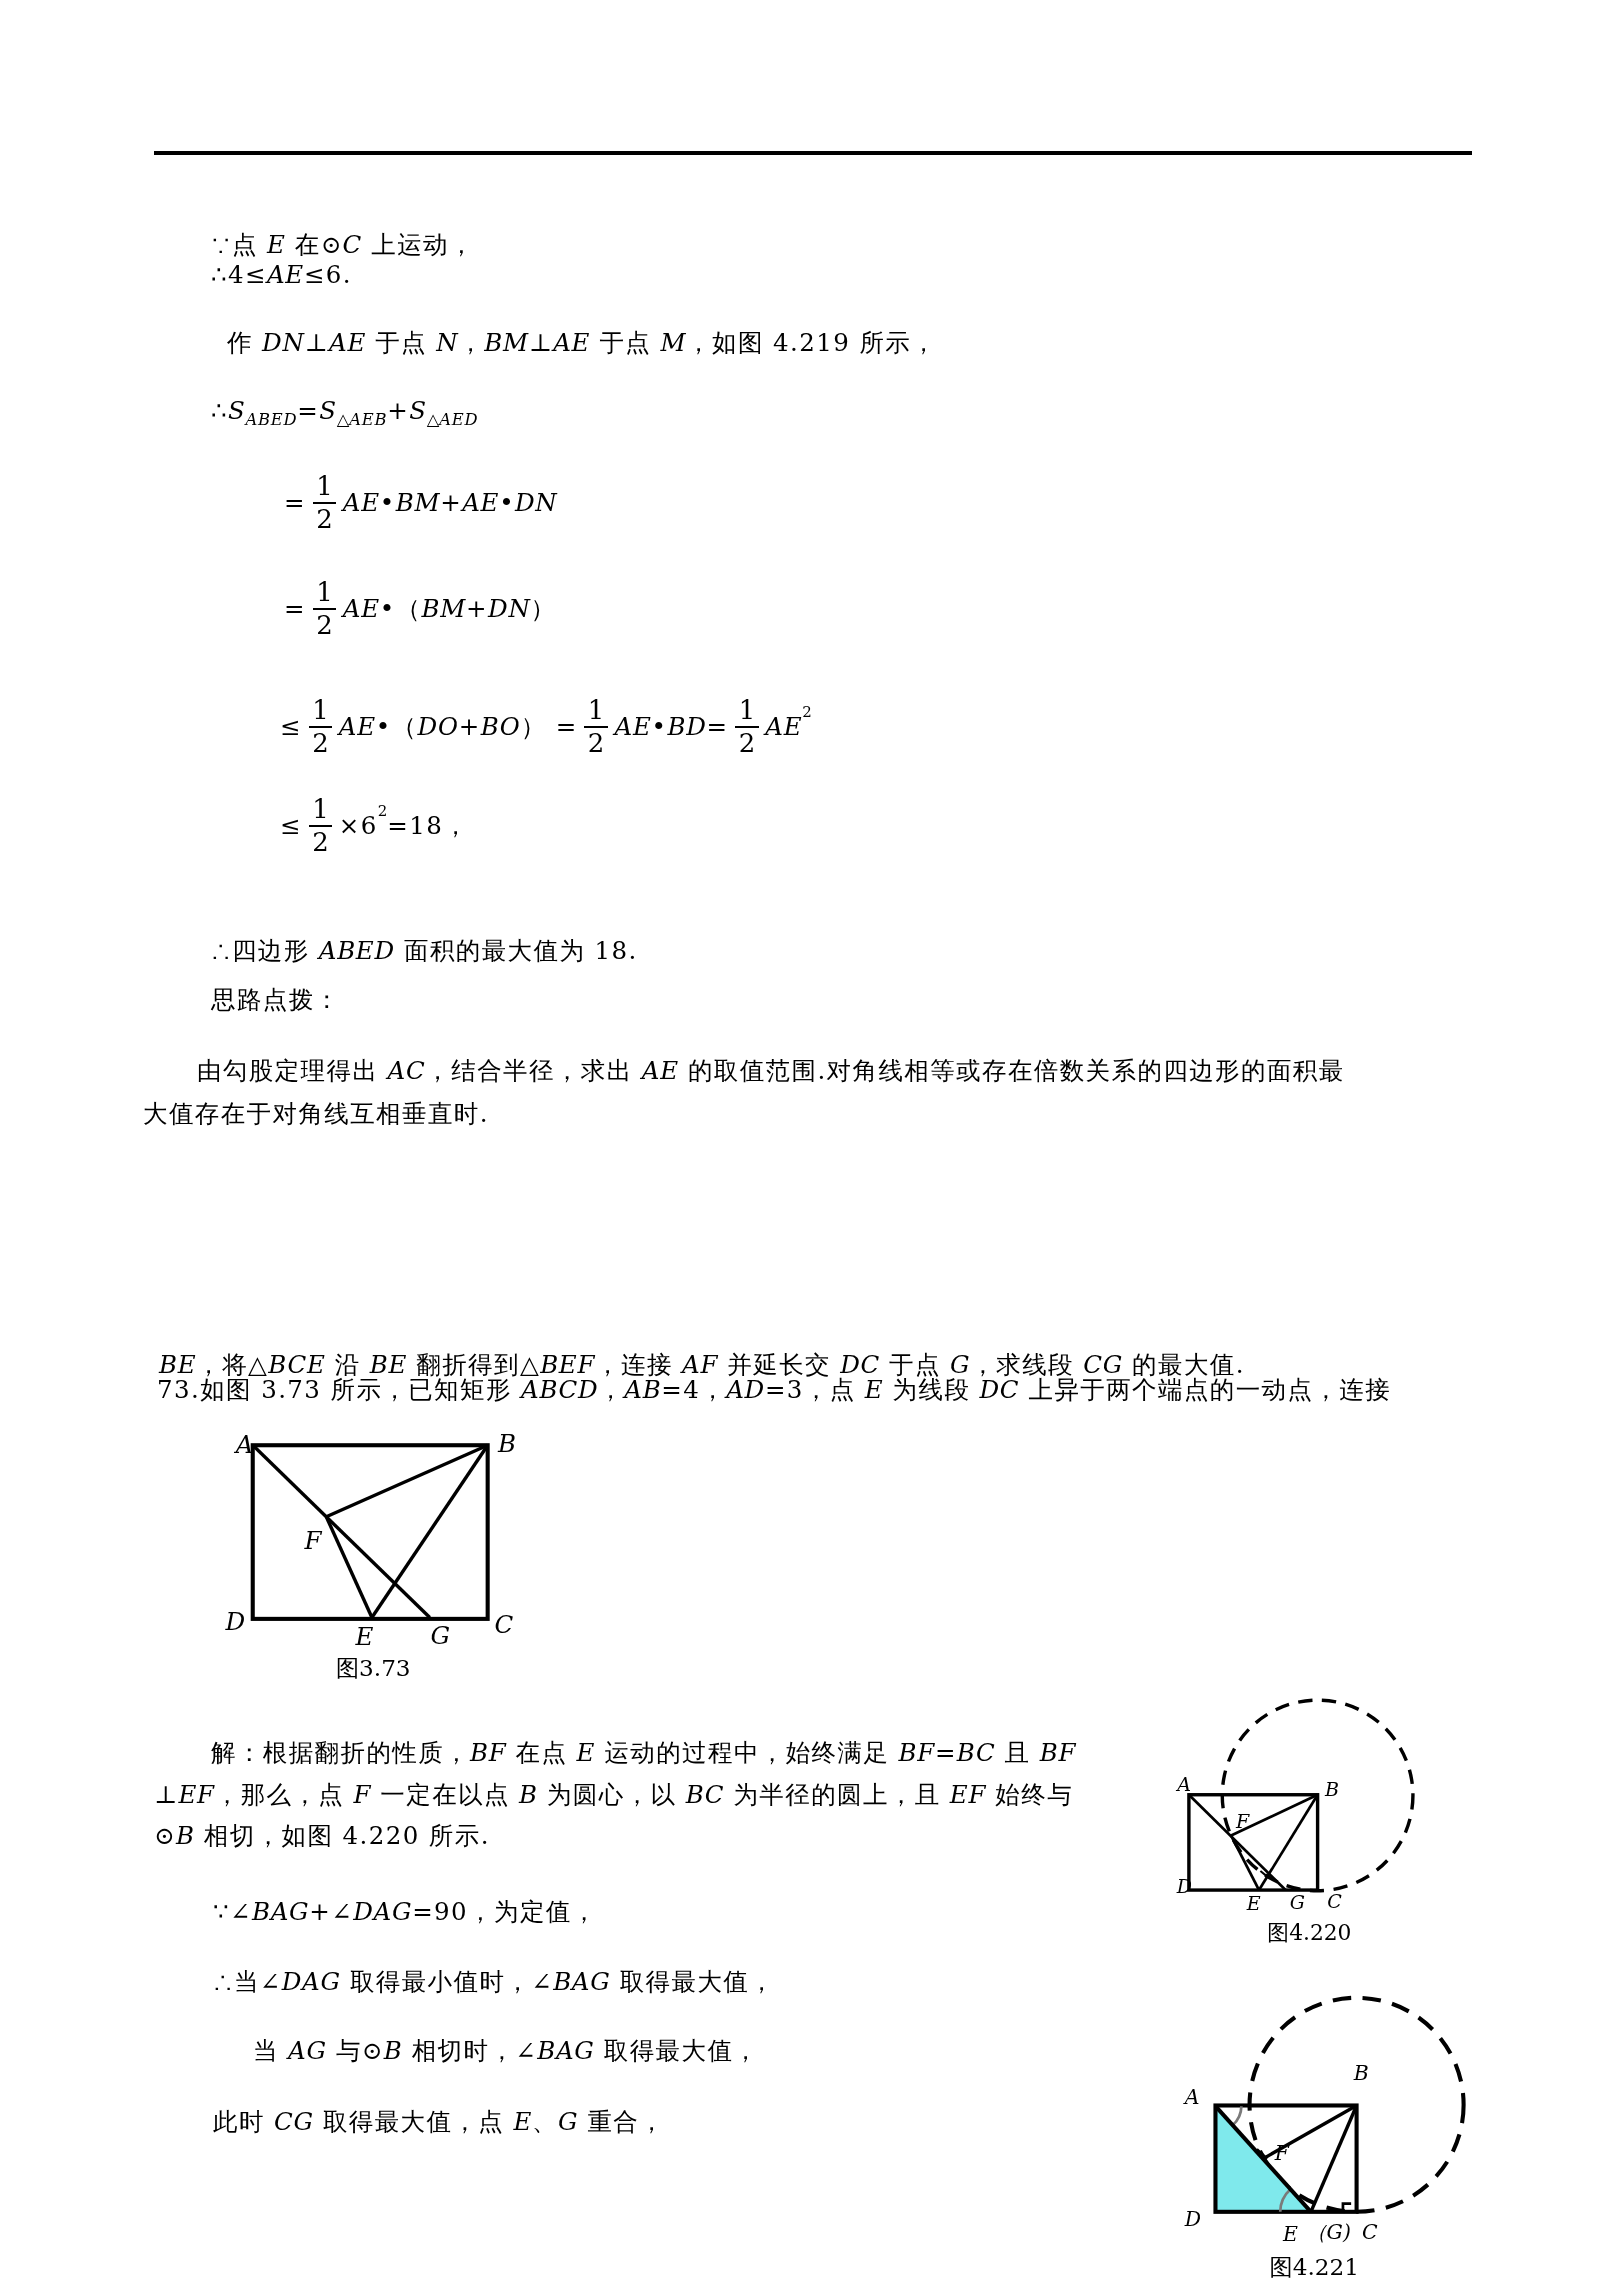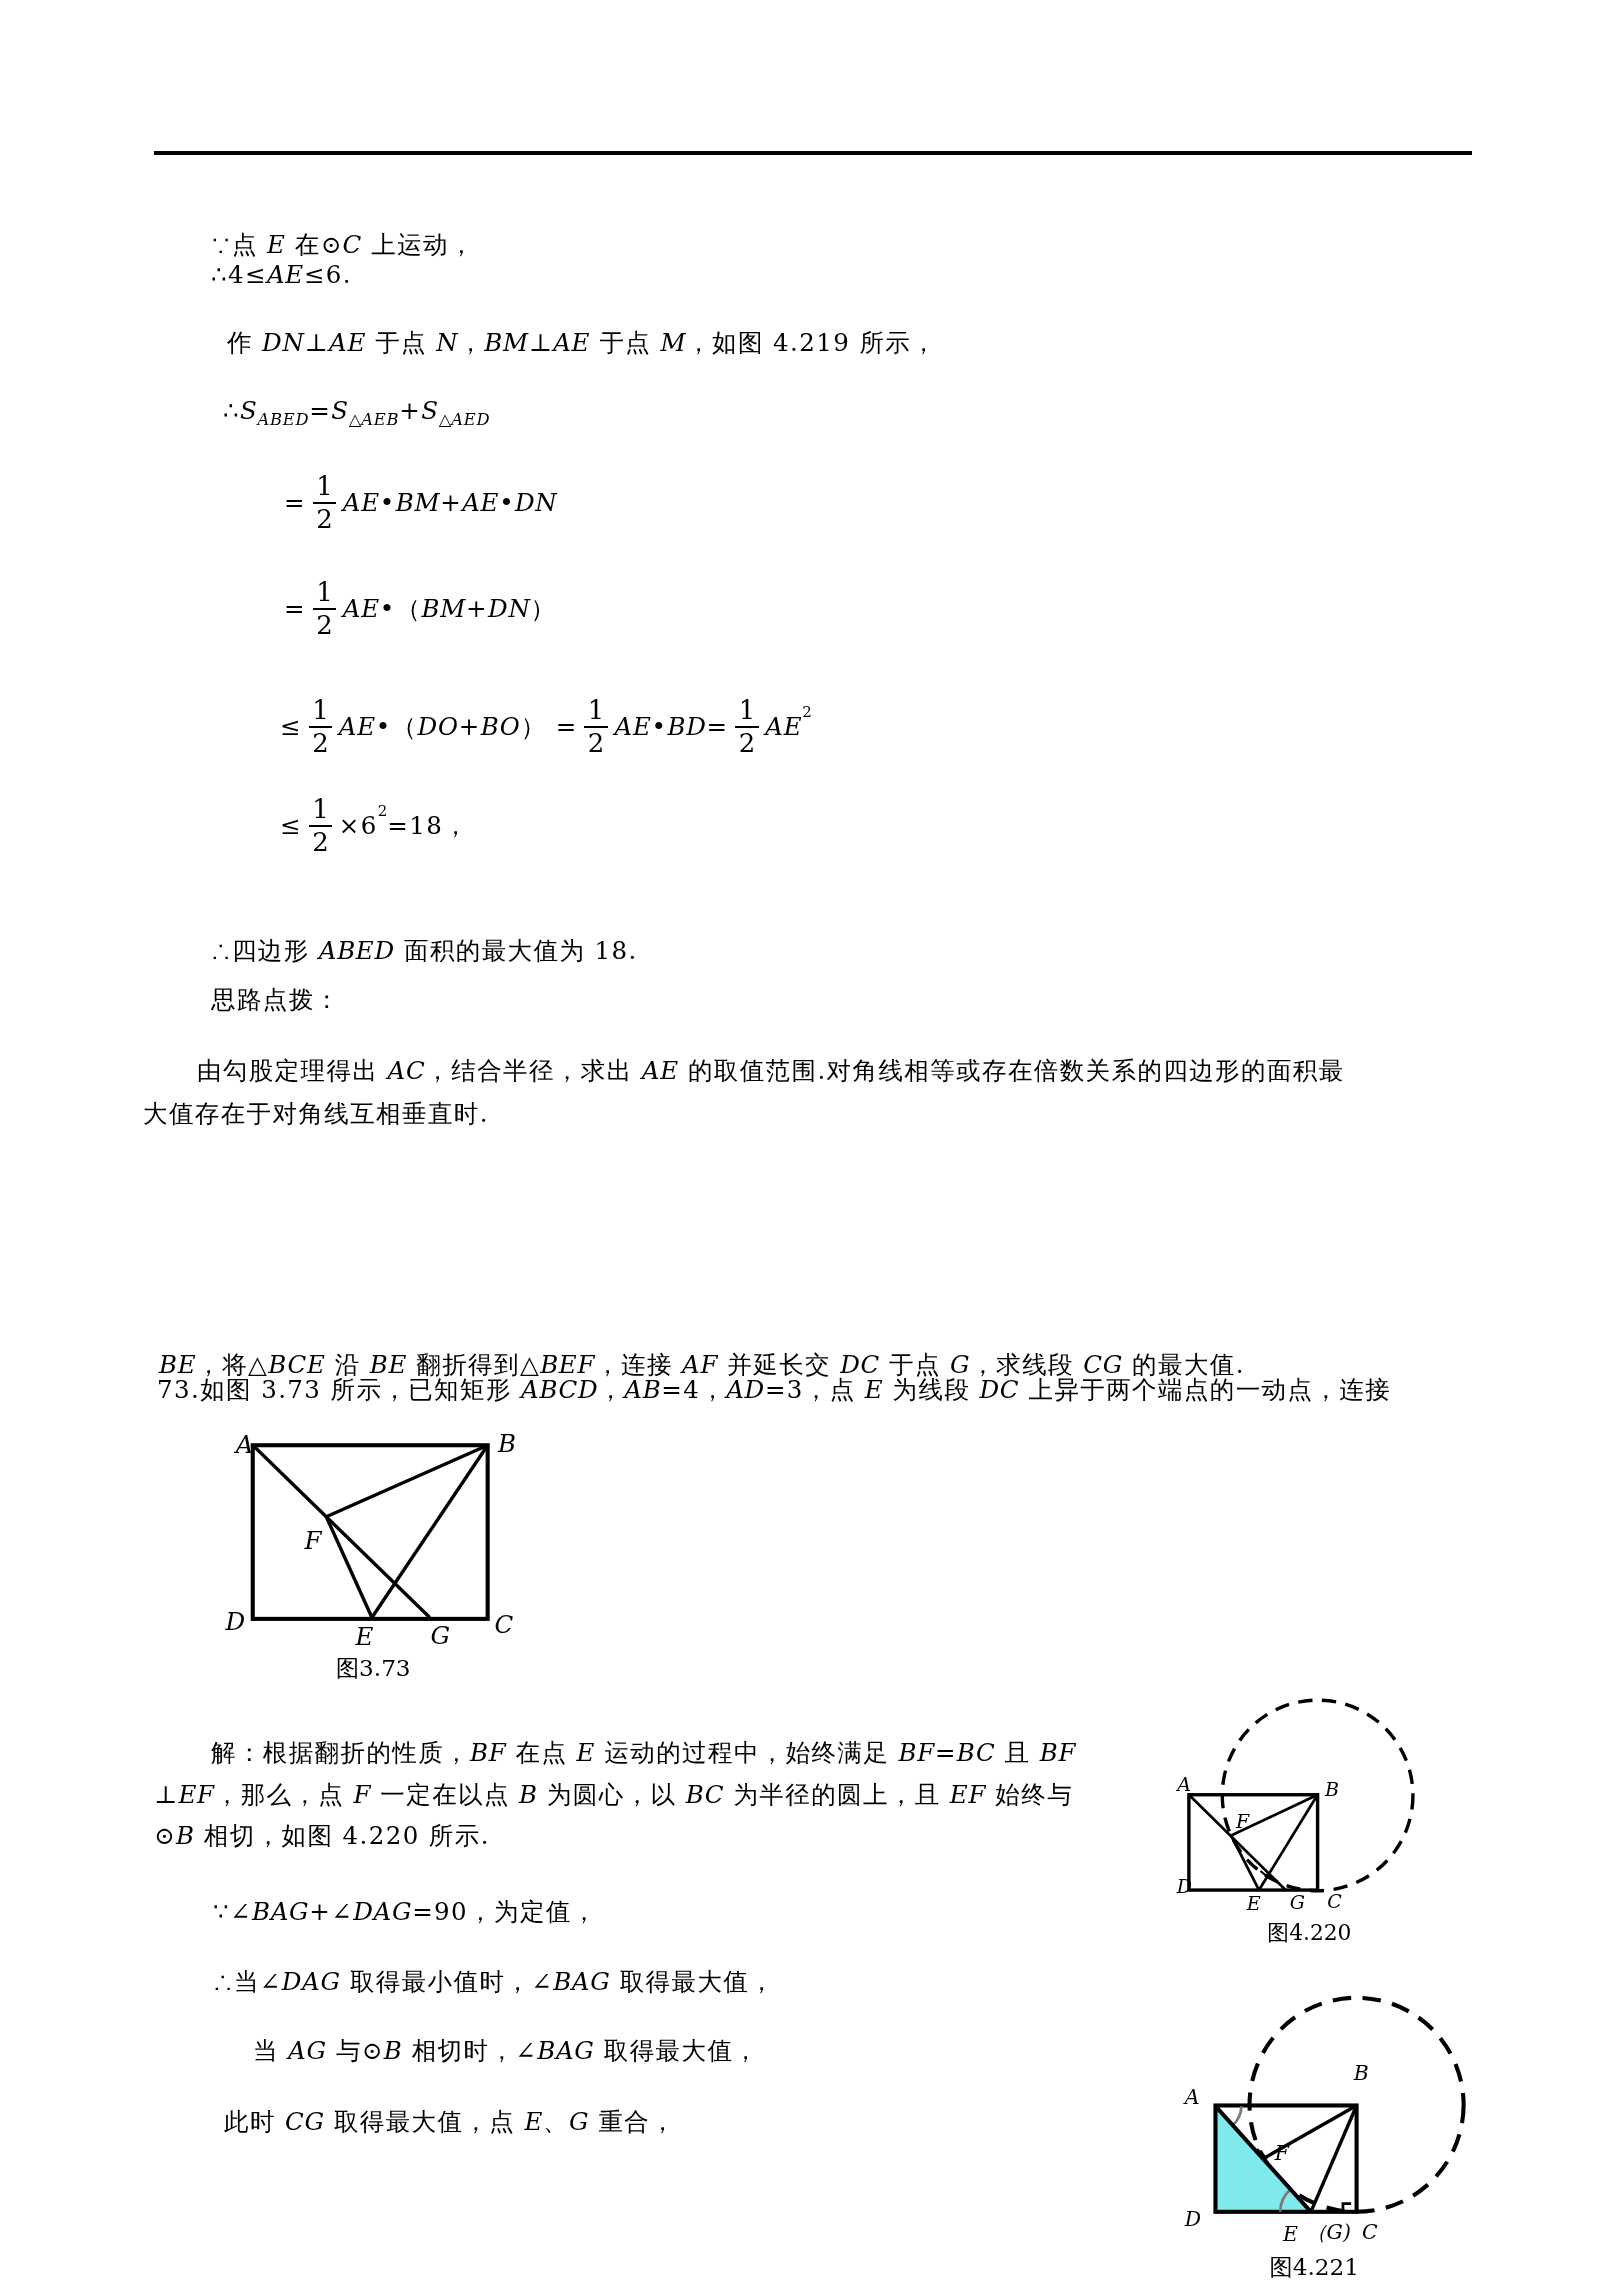--- a/index.html
+++ b/index.html
@@ -25,21 +25,21 @@
 </style>
 </head>
 <body>
 
 <div class="rule"></div>
 
 <div id="text-block">
     <div class="tline" style="left: 211px; top: 190px; margin-top: 41px;"><span><span>∵点 </span><span class="lat">E</span><span> 在⊙</span><span class="lat">C</span><span> 上运动，</span></span></div>
     <div class="tline" style="left: 211px; top: 261px;"><span><span>∴4≤</span><span class="lat">AE</span><span>≤6.</span></span></div>
     <div class="tline" style="left: 211px; top: 329px; margin-left: 16px;"><span><span>作 </span><span class="lat">DN</span><span>⊥</span><span class="lat">AE</span><span> 于点 </span><span class="lat">N</span><span>，</span><span class="lat">BM</span><span>⊥</span><span class="lat">AE</span><span> 于点 </span><span class="lat">M</span><span>，如图 4.219 所示，</span></span></div>
-    <div class="tline" style="left: 223px; top: 397px;"><span><span>∴</span><span class="lat">S</span></span><sub><span class="lat">ABED</span></sub><span><span>=</span><span class="lat">S</span></span><sub><span>△</span><span class="lat">AEB</span></sub><span><span>+</span><span class="lat">S</span></span><sub><span>△</span><span class="lat">AED</span></sub></div>
+    <div class="tline" style="left: 211px; top: 397px;"><span><span>∴</span><span class="lat">S</span></span><sub><span class="lat">ABED</span></sub><span><span>=</span><span class="lat">S</span></span><sub><span>△</span><span class="lat">AEB</span></sub><span><span>+</span><span class="lat">S</span></span><sub><span>△</span><span class="lat">AED</span></sub></div>
     <div class="tline formula" style="left: 284px; top: 469px;">
       <span><span>=</span></span>
       <span class="frac">
         <span class="fn">1</span>
         <span class="fd">2</span>
       </span>
       <span><span class="lat">AE</span><span>•</span><span class="lat">BM</span><span>+</span><span class="lat">AE</span><span>•</span><span class="lat">DN</span></span>
     </div>
     <div class="tline formula" style="left: 284px; top: 575px;">
       <span><span>=</span></span>
@@ -83,21 +83,21 @@
     <div class="tline" style="left: 197px; top: 1057px; text-align: right;"><span><span>由勾股定理得出 </span><span class="lat">AC</span><span>，结合半径，求出 </span><span class="lat">AE</span><span> 的取值范围.对角线相等或存在倍数关系的四边形的面积最</span></span></div>
     <div class="tline" style="left: 143px; top: 1100px;"><span><span>大值存在于对角线互相垂直时.</span></span></div>
     <div class="tline" style="left: 157px; top: 1376px;"><span><span>73.如图 3.73 所示，已知矩形 </span><span class="lat">ABCD</span><span>，</span><span class="lat">AB</span><span>=4，</span><span class="lat">AD</span><span>=3，点 </span><span class="lat">E</span><span> 为线段 </span><span class="lat">DC</span><span> 上异于两个端点的一动点，连接</span></span></div>
     <div class="tline" style="left: 159px; top: 1351px;"><span><span class="lat">BE</span><span>，将△</span><span class="lat">BCE</span><span> 沿 </span><span class="lat">BE</span><span> 翻折得到△</span><span class="lat">BEF</span><span>，连接 </span><span class="lat">AF</span><span> 并延长交 </span><span class="lat">DC</span><span> 于点 </span><span class="lat">G</span><span>，求线段 </span><span class="lat">CG</span><span> 的最大值.</span></span></div>
     <div class="tline" style="left: 211px; top: 1739px;"><span><span>解：根据翻折的性质，</span><span class="lat">BF</span><span> 在点 </span><span class="lat">E</span><span> 运动的过程中，始终满足 </span><span class="lat">BF</span><span>=</span><span class="lat">BC</span><span> 且 </span><span class="lat">BF</span></span></div>
     <div class="tline" style="left: 154px; top: 1781px;"><span><span>⊥</span><span class="lat">EF</span><span>，那么，点 </span><span class="lat">F</span><span> 一定在以点 </span><span class="lat">B</span><span> 为圆心，以 </span><span class="lat">BC</span><span> 为半径的圆上，且 </span><span class="lat">EF</span><span> 始终与</span></span></div>
     <div class="tline" style="left: 154px; top: 1822px;"><span><span>⊙</span><span class="lat">B</span><span> 相切，如图 4.220 所示.</span></span></div>
     <div class="tline" style="left: 213px; top: 1898px; text-align: center;"><span><span>∵∠</span><span class="lat">BAG</span><span>+∠</span><span class="lat">DAG</span><span>=90，为定值，</span></span></div>
     <div class="tline" style="left: 213px; top: 1968px;"><span><span>∴当∠</span><span class="lat">DAG</span><span> 取得最小值时，∠</span><span class="lat">BAG</span><span> 取得最大值，</span></span></div>
     <div class="tline" style="left: 213px; top: 2037px; margin-left: 40px;"><span><span>当 </span><span class="lat">AG</span><span> 与⊙</span><span class="lat">B</span><span> 相切时，∠</span><span class="lat">BAG</span><span> 取得最大值，</span></span></div>
-    <div class="tline" style="left: 213px; top: 2108px; margin-left: 11px;"><span><span>此时 </span><span class="lat">CG</span><span> 取得最大值，点 </span><span class="lat">E</span><span>、</span><span class="lat">G</span><span> 重合，</span></span></div>
+    <div class="tline" style="left: 213px; top: 2108px;"><span><span>此时 </span><span class="lat">CG</span><span> 取得最大值，点 </span><span class="lat">E</span><span>、</span><span class="lat">G</span><span> 重合，</span></span></div>
   </div>
 
 <svg style="left:205px;top:1418px" width="327" height="286" viewBox="300 2080 480 420">
   <rect x="370" y="2120" width="345" height="255" class="fig-line" stroke-width="6"></rect>
   <line x1="370" y1="2120" x2="630" y2="2373" class="fig-line" stroke-width="5"></line>
   <line x1="715" y1="2120" x2="478" y2="2225" class="fig-line" stroke-width="5"></line>
   <line x1="715" y1="2120" x2="545" y2="2373" class="fig-line" stroke-width="5"></line>
   <line x1="478" y1="2225" x2="545" y2="2373" class="fig-line" stroke-width="5"></line>
   <text x="345" y="2132" font-size="36" class="flabel">A</text>
   <text x="730" y="2130" font-size="36" class="flabel">B</text>

